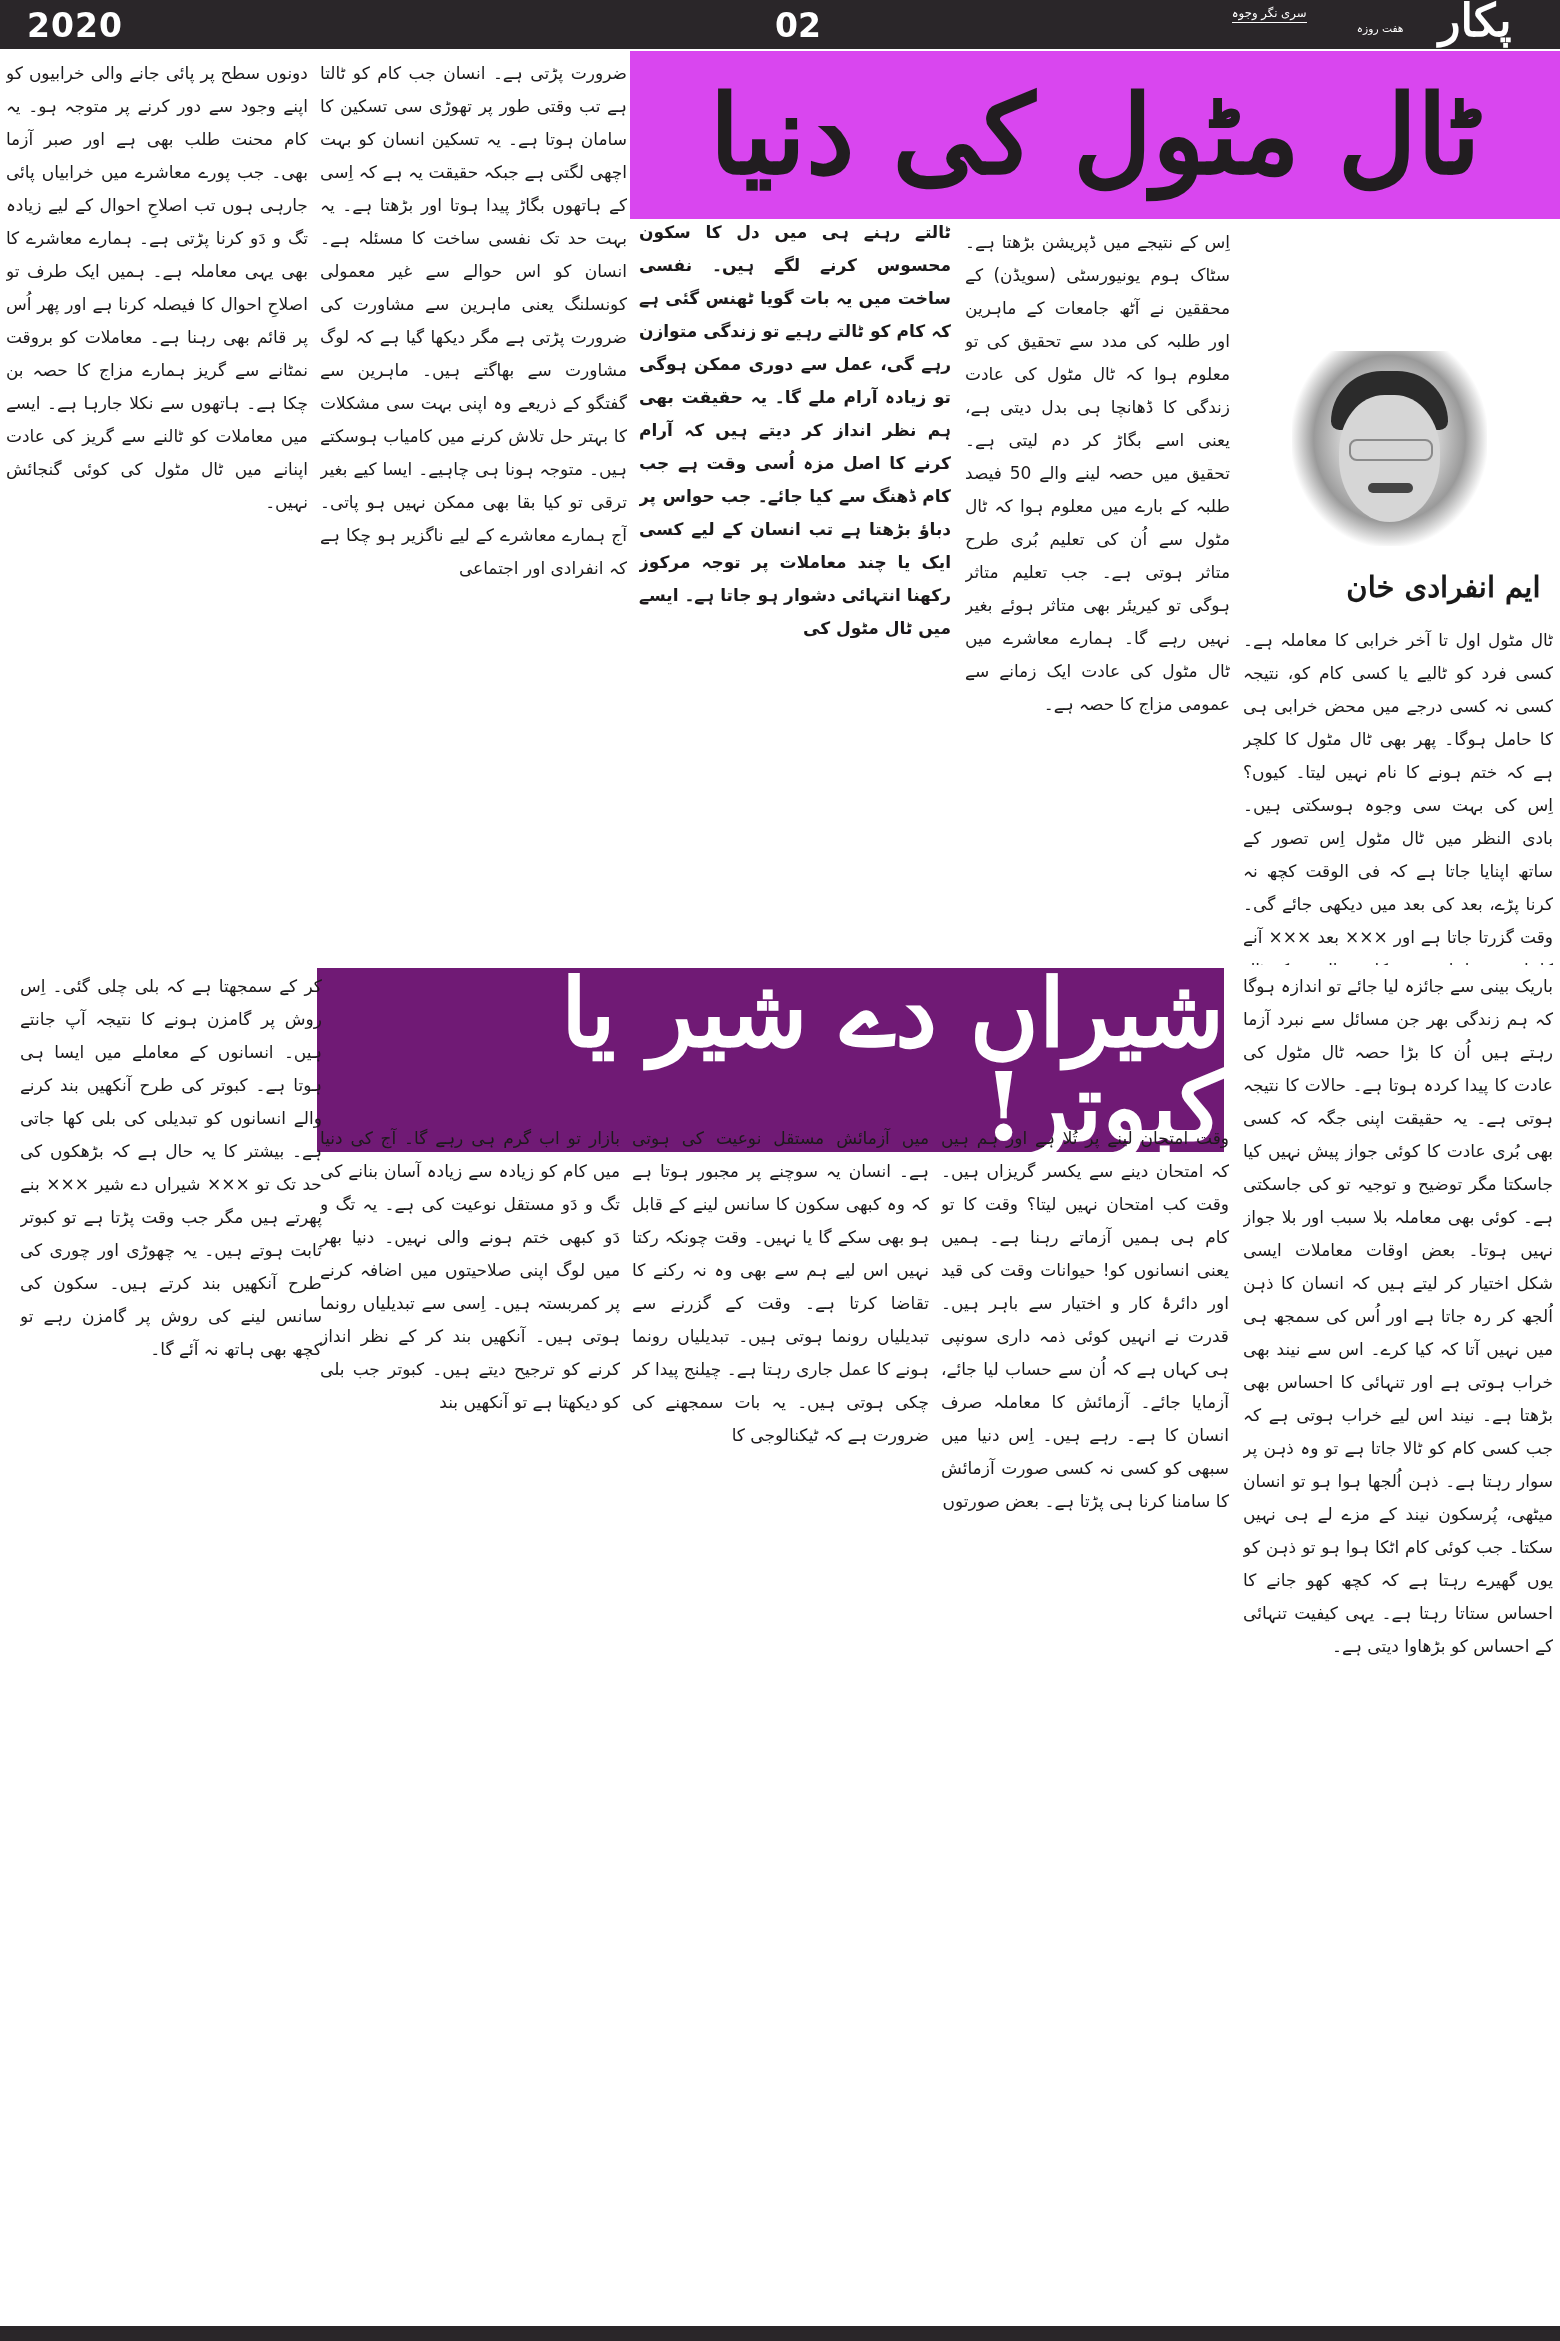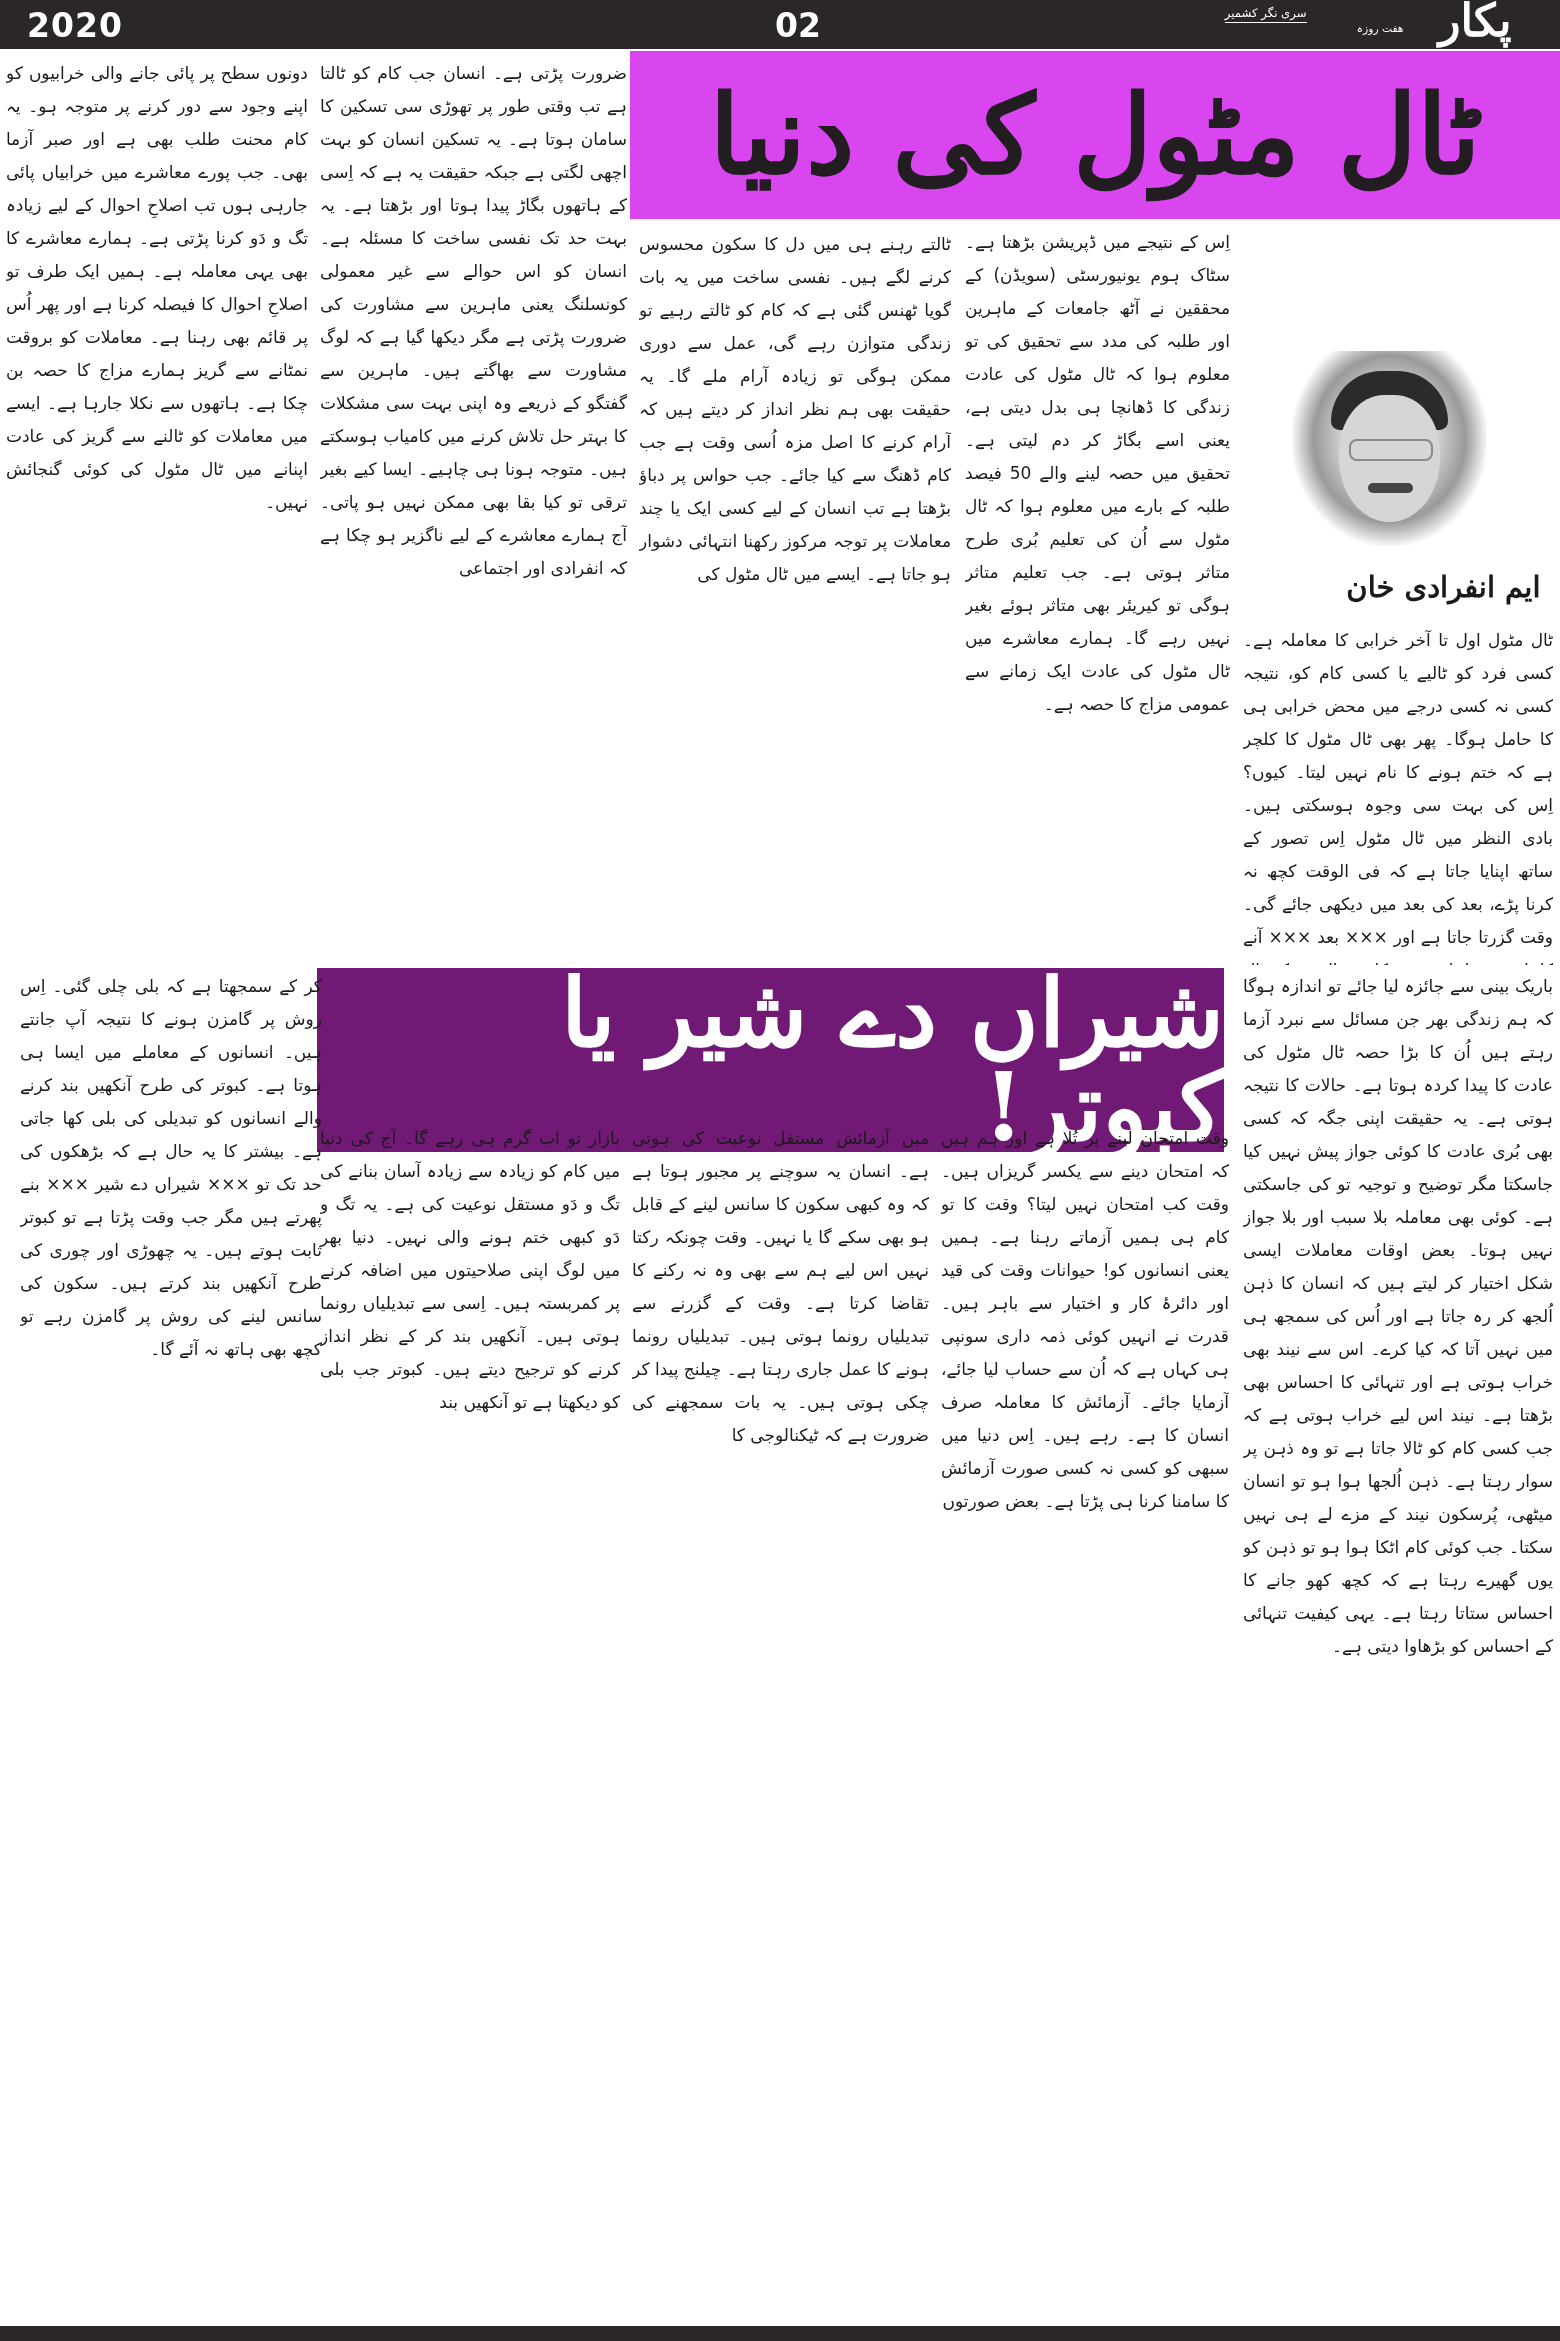--- a/index.html
+++ b/index.html
@@ -41,21 +41,21 @@
 
   .footer-bar { position: absolute; left: 0; top: 2326px; width: 1560px; height: 15.6px; background: #2a2629; }
 </style>
 </head>
 <body>
 
 <div class="masthead">
   <div class="mh-year">2020</div>
   <div class="mh-page">02</div>
   <div class="mh-logo">
-    <div class="logo-city">سری نگر کشمیر</div>
+    <div class="logo-city">سری نگر وجوہ</div>
     <div class="logo-weekly">ھفت روزہ</div>
     <div class="logo-main">پکار</div>
   </div>
 </div>
 
 <div class="headline1">
   <h1>ٹال مٹول کی دنیا</h1>
 </div>
 
 <div class="author-block">
@@ -67,21 +67,21 @@
   </div>
   <div class="author-name">ایم انفرادی خان</div>
 </div>
 
 <div class="col" style="left:1243px; top:624px; width:310px; height:341px;">
   <p>ٹال مٹول اول تا آخر خرابی کا معاملہ ہے۔ کسی فرد کو ٹالیے یا کسی کام کو، نتیجہ کسی نہ کسی درجے میں محض خرابی ہی کا حامل ہوگا۔ پھر بھی ٹال مٹول کا کلچر ہے کہ ختم ہونے کا نام نہیں لیتا۔ کیوں؟ اِس کی بہت سی وجوہ ہوسکتی ہیں۔ بادی النظر میں ٹال مٹول اِس تصور کے ساتھ اپنایا جاتا ہے کہ فی الوقت کچھ نہ کرنا پڑے، بعد کی بعد میں دیکھی جائے گی۔ وقت گزرتا جاتا ہے اور ××× بعد ××× آنے کا نام نہیں لیتا۔ بیشتر کا یہ حال ہے کہ ٹال مٹول کی عادت مسائل کی جڑ اور خرابیوں کا گڑھ ہے۔</p>
 </div>
 <div class="col" style="left:965px; top:226px; width:265px; height:733px;">
   <p>اِس کے نتیجے میں ڈپریشن بڑھتا ہے۔ سٹاک ہوم یونیورسٹی (سویڈن) کے محققین نے آٹھ جامعات کے ماہرین اور طلبہ کی مدد سے تحقیق کی تو معلوم ہوا کہ ٹال مٹول کی عادت زندگی کا ڈھانچا ہی بدل دیتی ہے، یعنی اسے بگاڑ کر دم لیتی ہے۔ تحقیق میں حصہ لینے والے 50 فیصد طلبہ کے بارے میں معلوم ہوا کہ ٹال مٹول سے اُن کی تعلیم بُری طرح متاثر ہوتی ہے۔ جب تعلیم متاثر ہوگی تو کیریئر بھی متاثر ہوئے بغیر نہیں رہے گا۔ ہمارے معاشرے میں ٹال مٹول کی عادت ایک زمانے سے عمومی مزاج کا حصہ ہے۔</p>
 </div>
-<div class="col" style="left:639px; top:228px; width:312px; height:733px;">
+<div class="col" style="left:639px; top:216px; width:312px; height:733px;font-weight:bold;">
   <p>ٹالتے رہنے ہی میں دل کا سکون محسوس کرنے لگے ہیں۔ نفسی ساخت میں یہ بات گویا ٹھنس گئی ہے کہ کام کو ٹالتے رہیے تو زندگی متوازن رہے گی، عمل سے دوری ممکن ہوگی تو زیادہ آرام ملے گا۔ یہ حقیقت بھی ہم نظر انداز کر دیتے ہیں کہ آرام کرنے کا اصل مزہ اُسی وقت ہے جب کام ڈھنگ سے کیا جائے۔ جب حواس پر دباؤ بڑھتا ہے تب انسان کے لیے کسی ایک یا چند معاملات پر توجہ مرکوز رکھنا انتہائی دشوار ہو جاتا ہے۔ ایسے میں ٹال مٹول کی</p>
 </div>
 <div class="col" style="left:320px; top:57px; width:307px; height:903px;">
   <p>ضرورت پڑتی ہے۔ انسان جب کام کو ٹالتا ہے تب وقتی طور پر تھوڑی سی تسکین کا سامان ہوتا ہے۔ یہ تسکین انسان کو بہت اچھی لگتی ہے جبکہ حقیقت یہ ہے کہ اِسی کے ہاتھوں بگاڑ پیدا ہوتا اور بڑھتا ہے۔ یہ بہت حد تک نفسی ساخت کا مسئلہ ہے۔ انسان کو اس حوالے سے غیر معمولی کونسلنگ یعنی ماہرین سے مشاورت کی ضرورت پڑتی ہے مگر دیکھا گیا ہے کہ لوگ مشاورت سے بھاگتے ہیں۔ ماہرین سے گفتگو کے ذریعے وہ اپنی بہت سی مشکلات کا بہتر حل تلاش کرنے میں کامیاب ہوسکتے ہیں۔ متوجہ ہونا ہی چاہیے۔ ایسا کیے بغیر ترقی تو کیا بقا بھی ممکن نہیں ہو پاتی۔ آج ہمارے معاشرے کے لیے ناگزیر ہو چکا ہے کہ انفرادی اور اجتماعی</p>
 </div>
 <div class="col" style="left:5.9px; top:57px; width:302px; height:903px;">
   <p>دونوں سطح پر پائی جانے والی خرابیوں کو اپنے وجود سے دور کرنے پر متوجہ ہو۔ یہ کام محنت طلب بھی ہے اور صبر آزما بھی۔ جب پورے معاشرے میں خرابیاں پائی جارہی ہوں تب اصلاحِ احوال کے لیے زیادہ تگ و دَو کرنا پڑتی ہے۔ ہمارے معاشرے کا بھی یہی معاملہ ہے۔ ہمیں ایک طرف تو اصلاحِ احوال کا فیصلہ کرنا ہے اور پھر اُس پر قائم بھی رہنا ہے۔ معاملات کو بروقت نمٹانے سے گریز ہمارے مزاج کا حصہ بن چکا ہے۔ ہاتھوں سے نکلا جارہا ہے۔ ایسے میں معاملات کو ٹالنے سے گریز کی عادت اپنانے میں ٹال مٹول کی کوئی گنجائش نہیں۔</p>
 </div>
 
 <div class="banner2">

